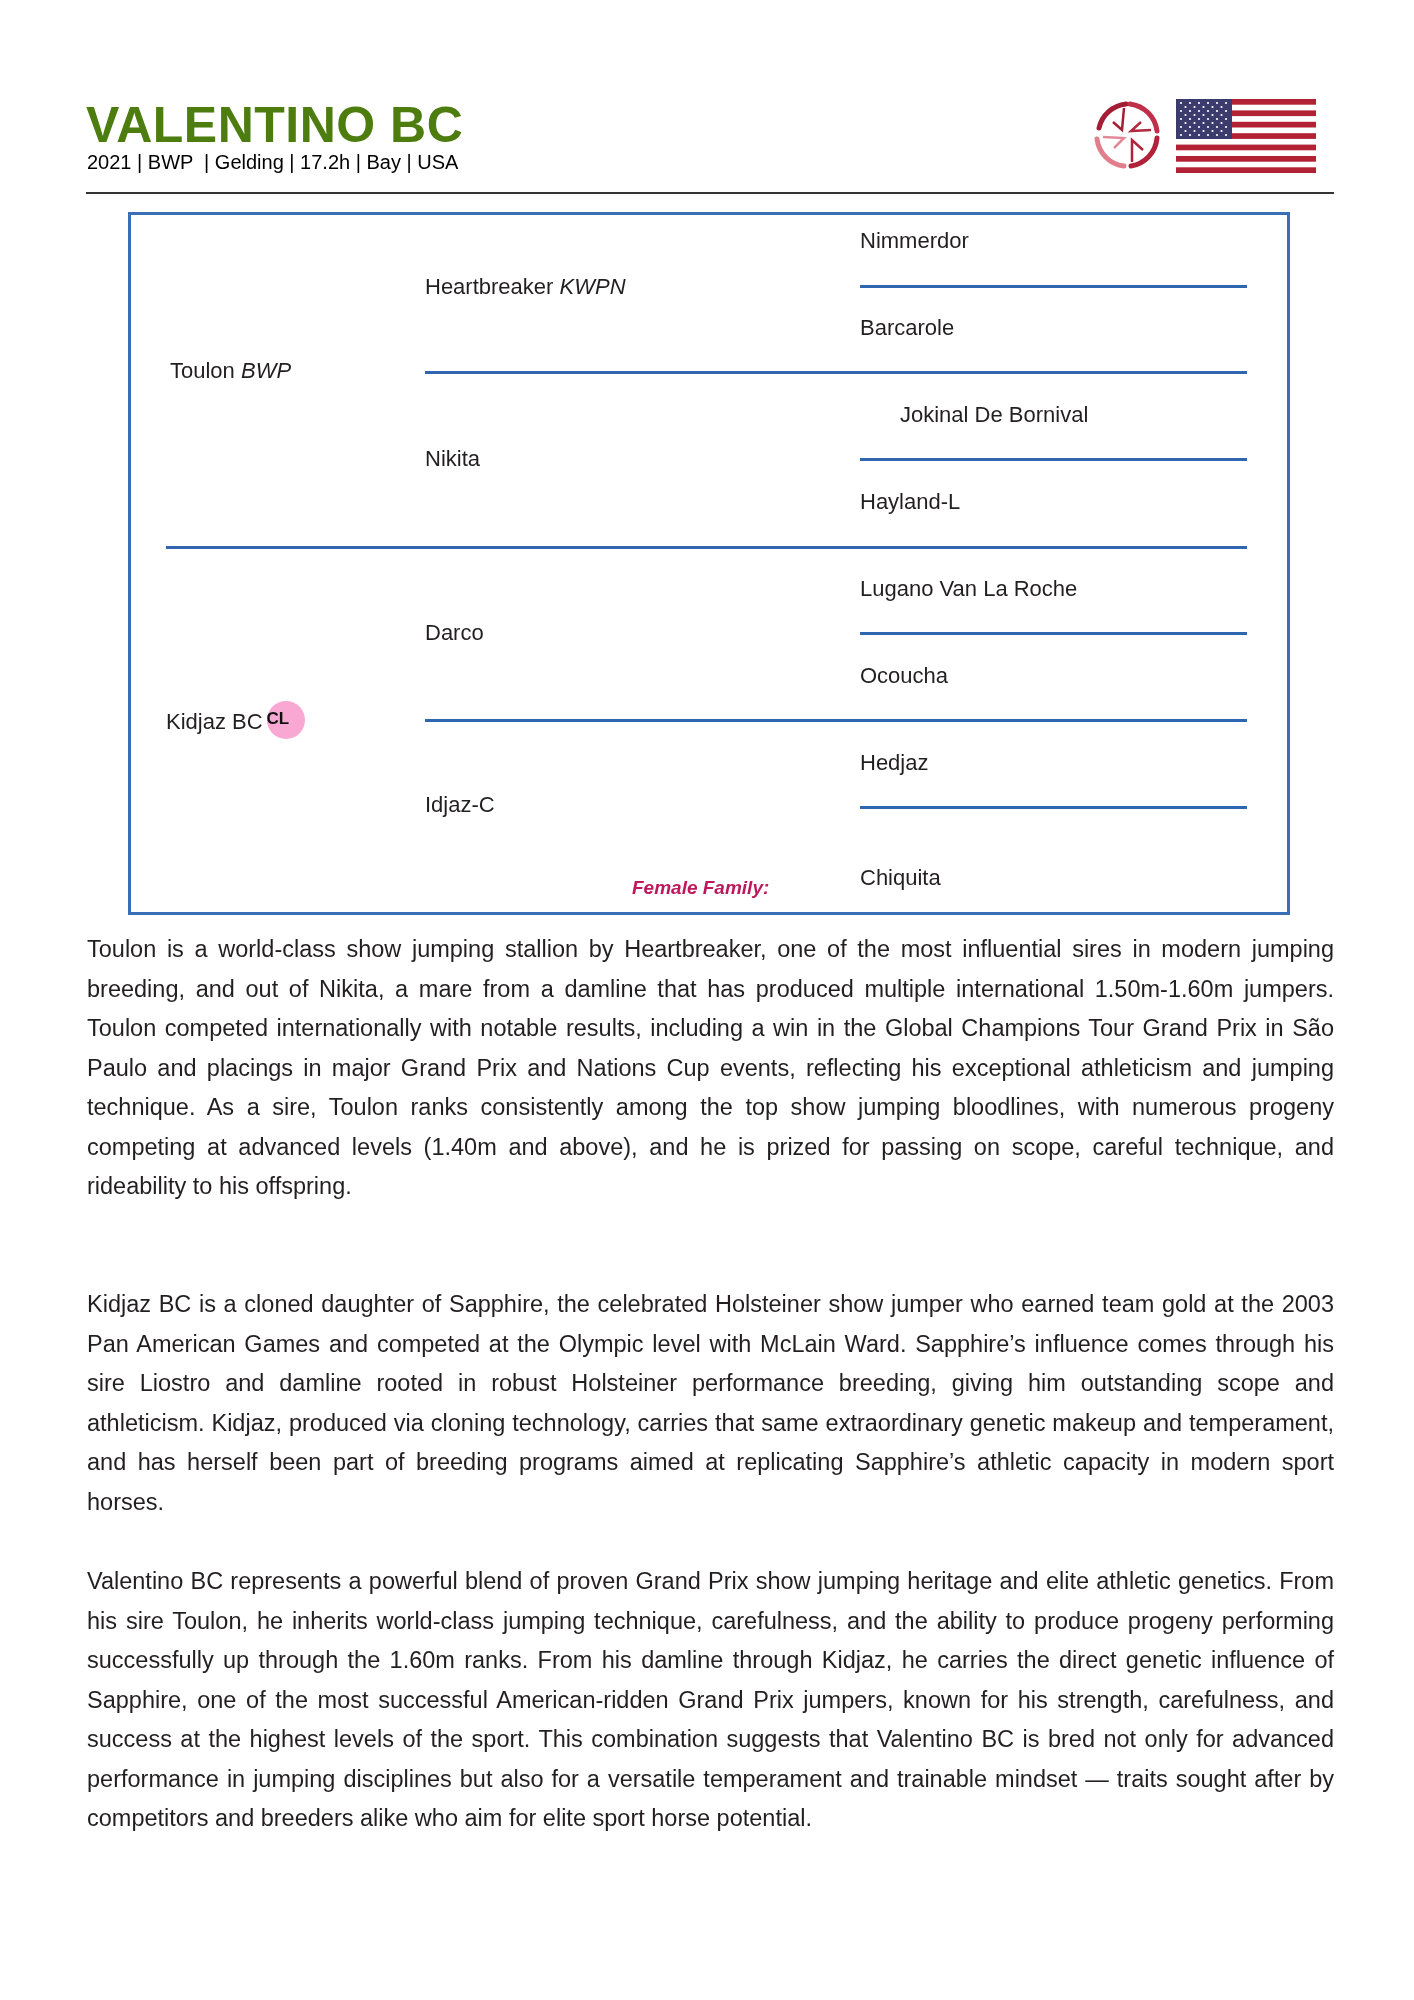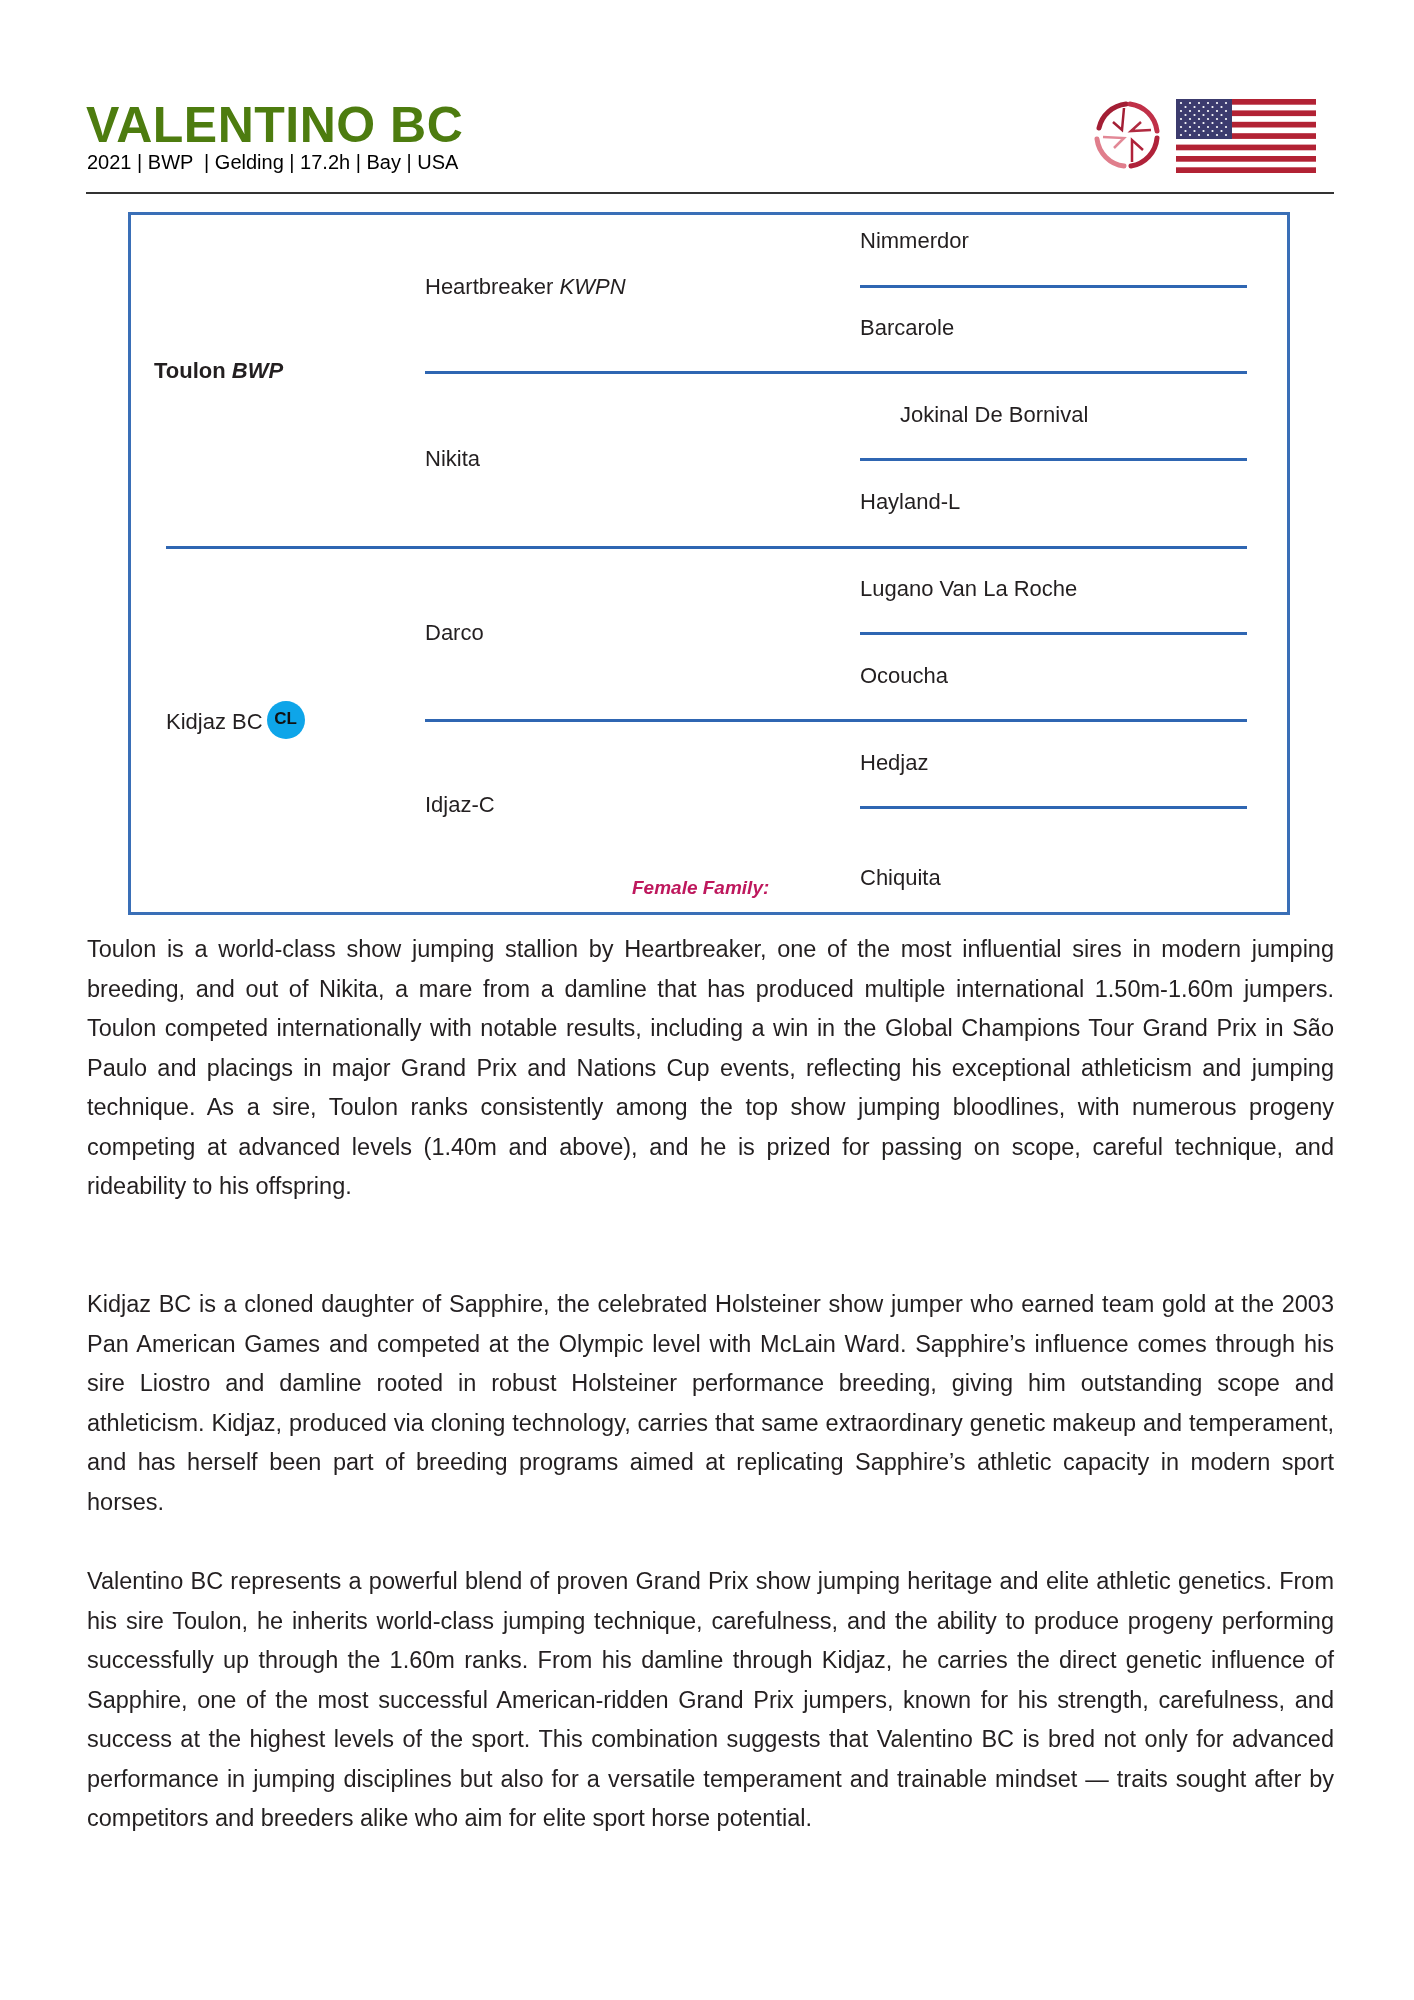--- a/index.html
+++ b/index.html
@@ -15,22 +15,22 @@
   .logo { left: 1093px; top: 100px; width: 70px; height: 70px; }
   .flag { left: 1176px; top: 99px; width: 140px; height: 74px; }
 
   .pedigree-box { left: 128px; top: 212px; width: 1156px; height: 697px;
                   border: 3px solid #3a6fb7; }
   .hline { position: absolute; height: 3px; background: #2f66b2; }
 
   .ped-name { position: absolute; font-size: 22px; color: #231f20; line-height: 26px; white-space: nowrap; }
   .ped-name i { font-style: italic; }
   .badge-cl { display: inline-block; width: 38px; height: 38px; border-radius: 50%;
-              background: #0ea5e9; color: #111; font-weight: bold; font-size: 17px;
-              text-align: center; line-height: 36px; vertical-align: middle; margin-left: 4px; margin-top: -6px; }
+              background: #f9a8d4; color: #111; font-weight: bold; font-size: 17px;
+              text-align: left; line-height: 36px; vertical-align: middle; margin-left: 4px; margin-top: -6px; }
   .female-family { position: absolute; left: 632px; top: 877px; font-size: 19px;
                    font-weight: bold; font-style: italic; color: #be185d; }
 
   .para { position: absolute; left: 87px; width: 1247px; font-size: 23.5px; line-height: 39.5px;
           text-align: justify; color: #231f20; }
 </style>
 </head>
 <body>
 
 <div class="abs title">VALENTINO BC</div>
@@ -122,21 +122,21 @@
 <div class="abs pedigree-box"></div>
 
 <div class="abs hline" style="left:860px; top:285px; width:387px;"></div>
 <div class="abs hline" style="left:425px; top:371px; width:822px;"></div>
 <div class="abs hline" style="left:860px; top:458px; width:387px;"></div>
 <div class="abs hline" style="left:166px; top:546px; width:1081px;"></div>
 <div class="abs hline" style="left:860px; top:632px; width:387px;"></div>
 <div class="abs hline" style="left:425px; top:719px; width:822px;"></div>
 <div class="abs hline" style="left:860px; top:806px; width:387px;"></div>
 
-<div class="ped-name" style="left:154px; top:358px;font-weight:bold;">
+<div class="ped-name" style="left:170px; top:358px;">
   <span>Toulon</span>
   <i>BWP</i>
 </div>
 <div class="ped-name" style="left:166px; top:707px;">
   <span>Kidjaz BC</span><span class="badge-cl">CL</span>
 </div>
 
 <div class="ped-name" style="left:425px; top:274px;">
   <span>Heartbreaker</span>
   <i>KWPN</i>

